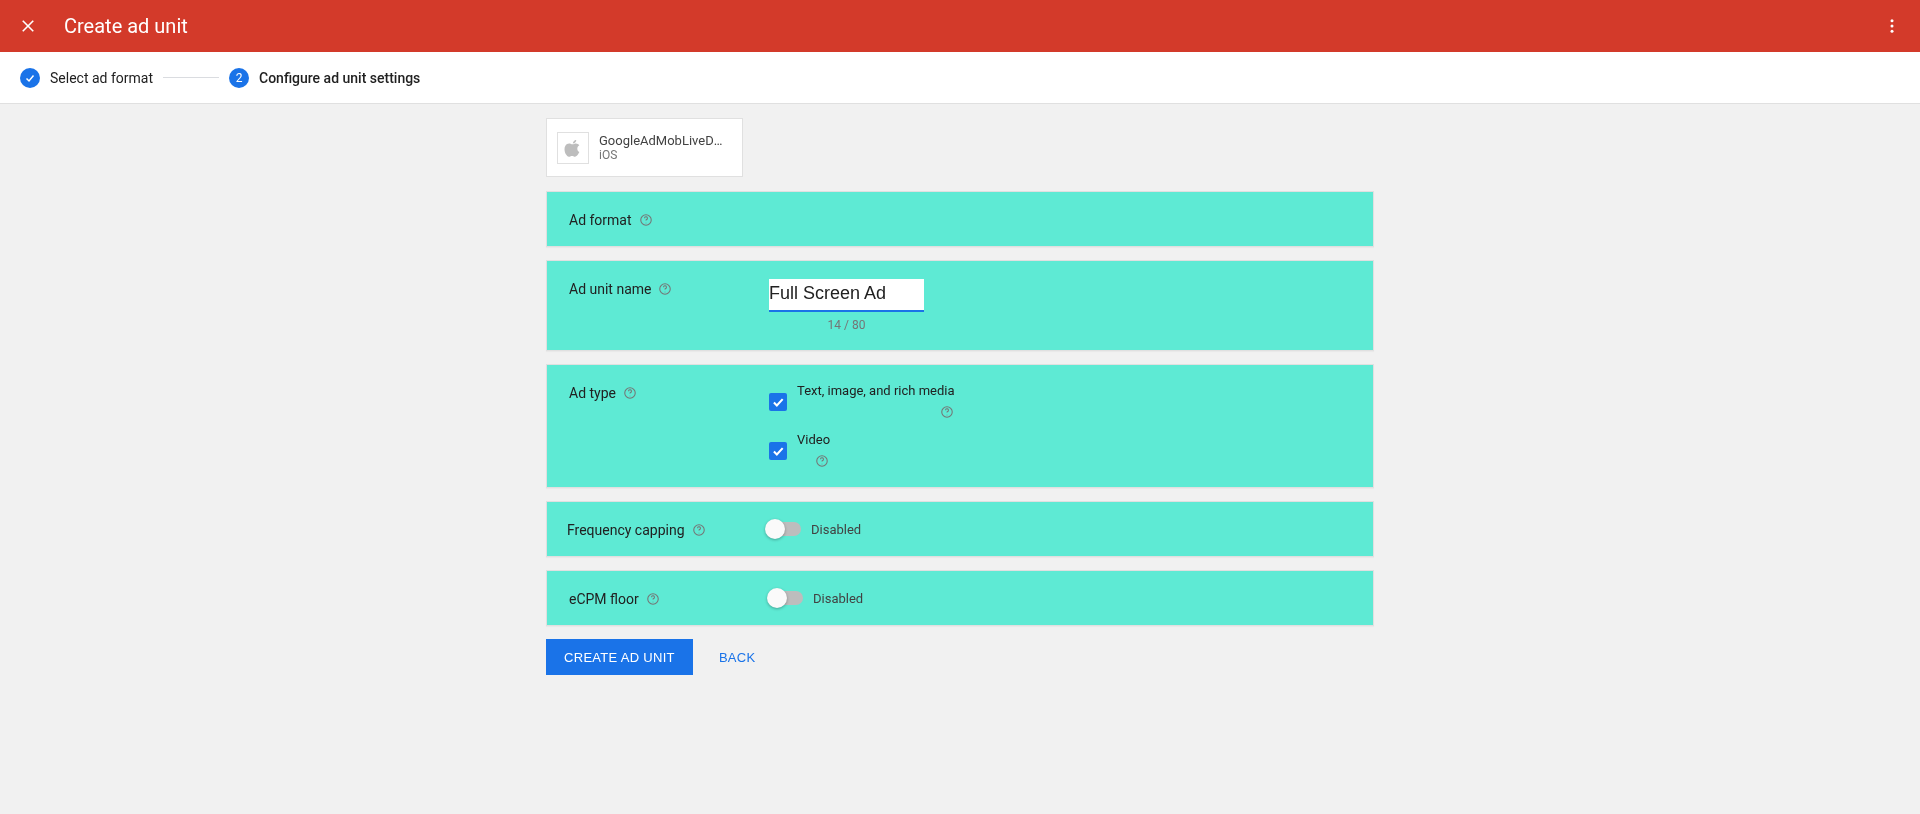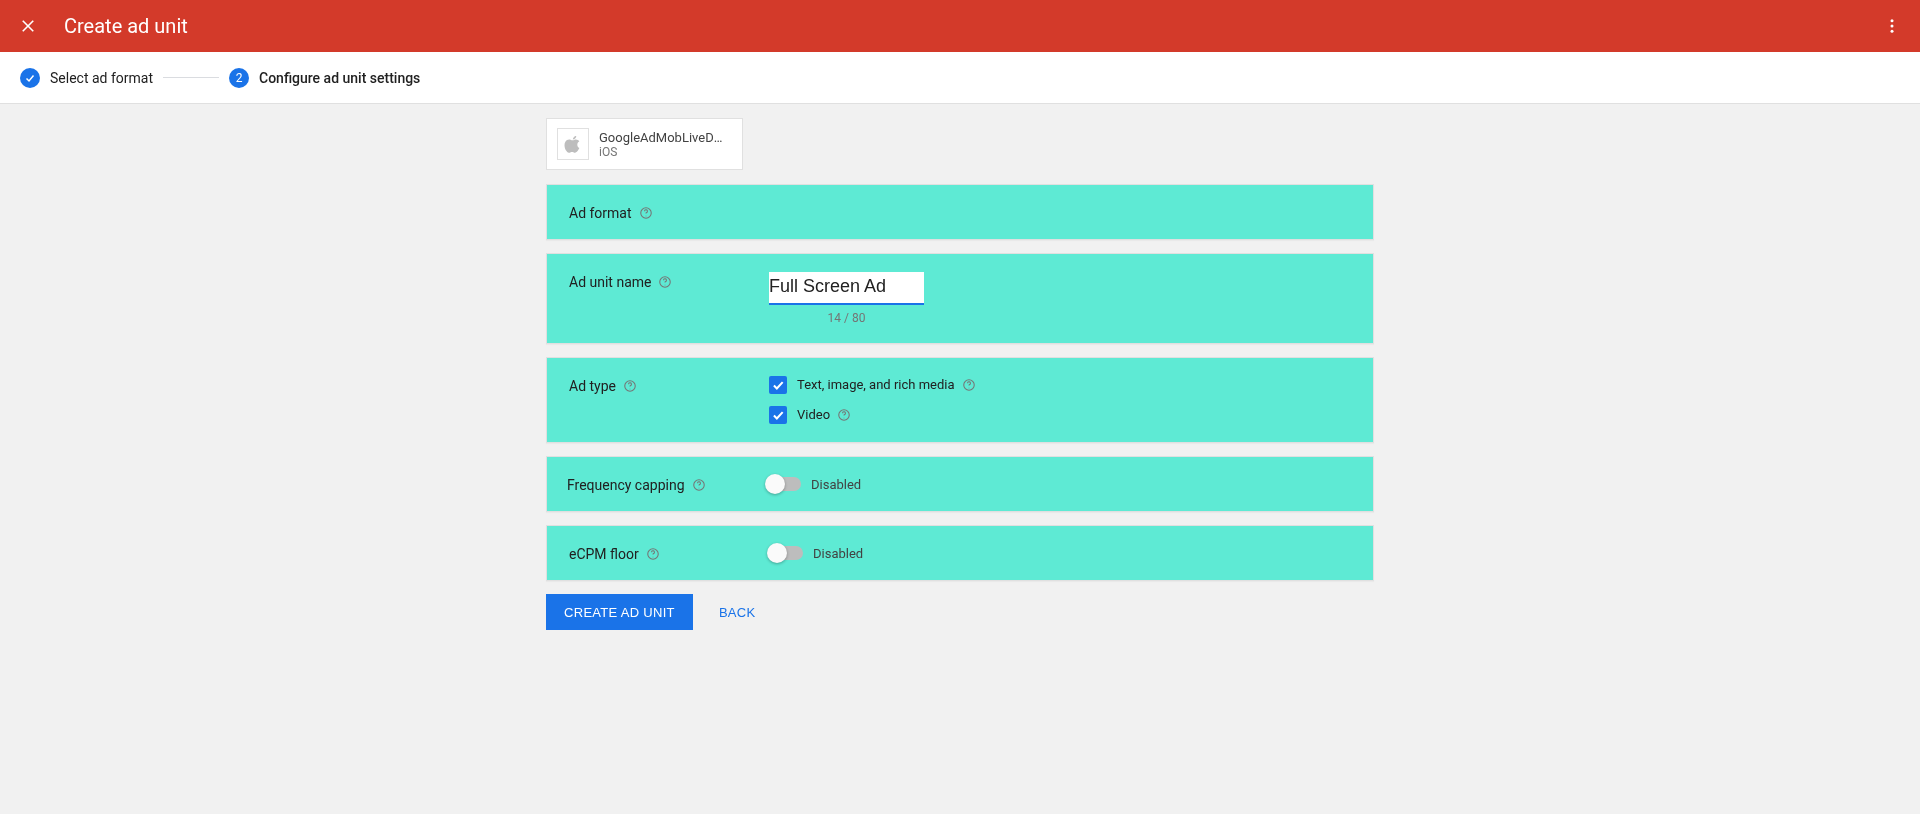--- a/index.html
+++ b/index.html
@@ -41,21 +41,21 @@
   .step-circle.active { background: #1a73e8; }
   .step-label { font-size: 14px; color: #212121; }
   .step-label.active { font-weight: 500; }
   .step-connector { width: 56px; height: 1px; background: #dadce0; margin: 0 10px; }
   .content { display:flex; flex-direction:column; align-items:center; padding-top: 14px; padding-bottom:40px;}
   .content-inner { width: 828px; }
   .app-card {
     background: #fff;
     border: 1px solid #e0e0e0;
     width: 197px;
-    height: 52px;
+    height: 59px;
     display: flex; align-items: center;
     padding: 0 10px;
     gap: 10px;
     margin-bottom: 14px;
   }
   .app-icon-box {
     width: 32px; height: 32px;
     border: 1px solid #e0e0e0;
     display:flex; align-items:center; justify-content:center;
     color: #bdbdbd;
@@ -102,21 +102,21 @@
     color:#1a73e8; font-size:13px; cursor:pointer;
     padding: 6px 8px; margin-bottom:10px;
   }
   .checkbox-row { display:flex; align-items:center; gap:10px; margin-bottom:12px; }
   .checkbox-row:last-child { margin-bottom:0; }
   .checkbox-box {
     width:18px; height:18px; background:#1a73e8;
     display:flex; align-items:center; justify-content:center;
     border-radius:2px; cursor:pointer;
   }
-  .checkbox-label { font-size:13px; color:#212121; display:flex; align-items:flex-start; gap:6px;}
+  .checkbox-label { font-size:13px; color:#212121; display:flex; align-items:flex-end; gap:6px;flex-direction:column;}
   .toggle-row { display:flex; align-items:center; gap:10px; }
   .toggle {
     width:34px; height:14px; background:#bdbdbd; border-radius:10px; position:relative; cursor:pointer;
   }
   .toggle-knob {
     width:20px; height:20px; background:#fafafa; border-radius:50%;
     position:absolute; top:-3px; left:-2px; box-shadow:0 1px 3px rgba(0,0,0,0.3);
   }
   .toggle-label { font-size:13px; color:#424242; }
   .button-row { display:flex; gap:14px; margin-top:6px; }

